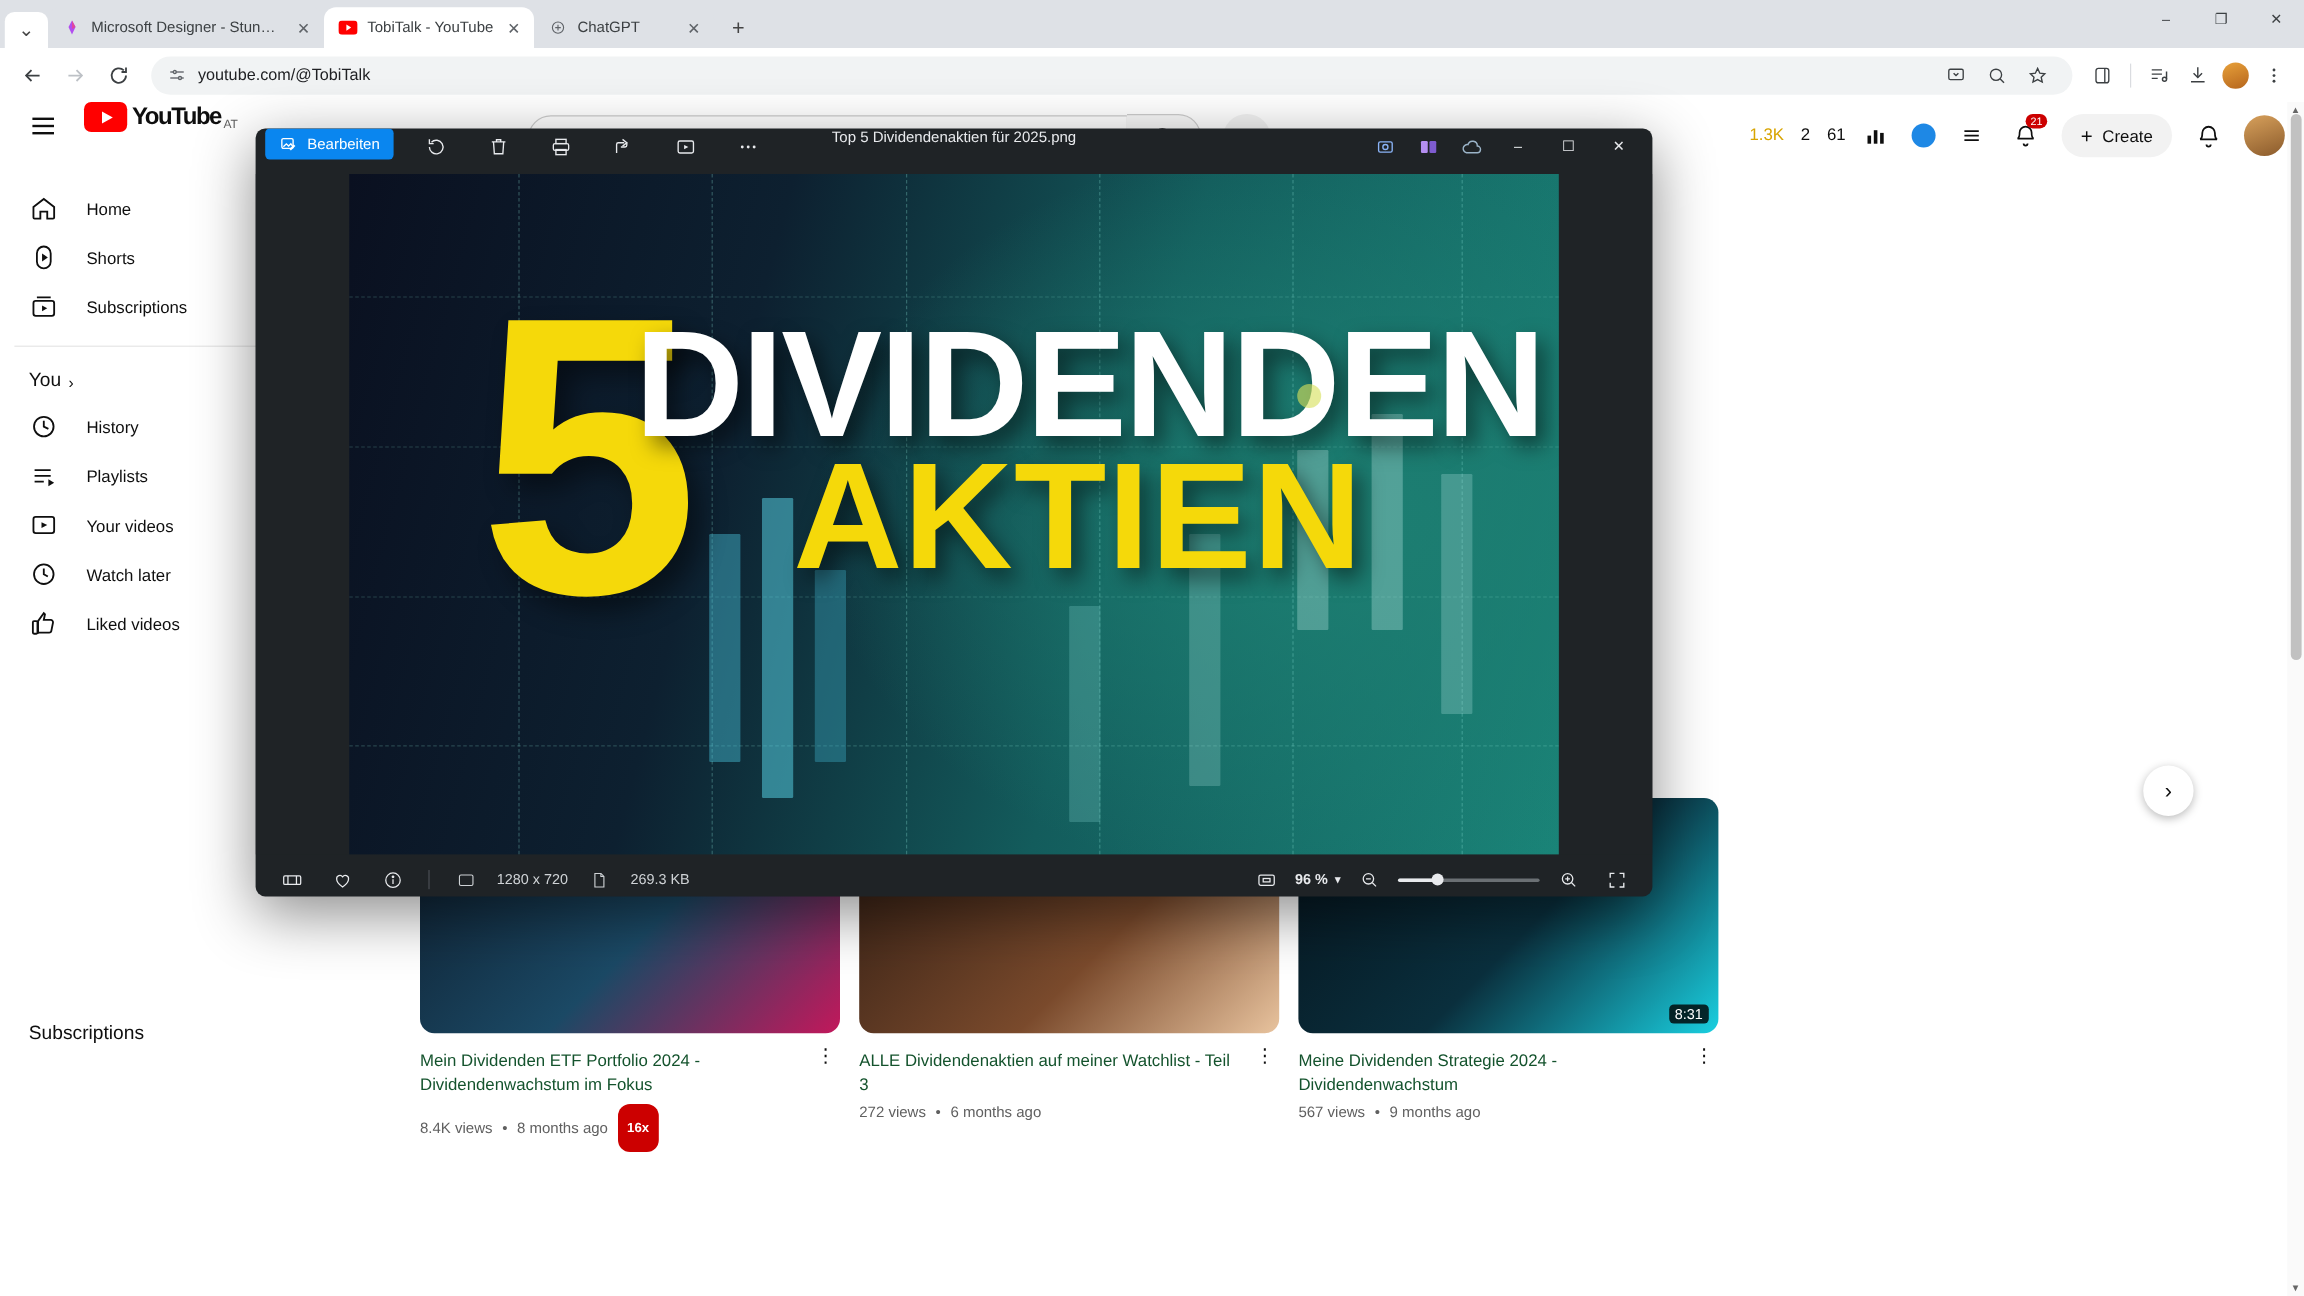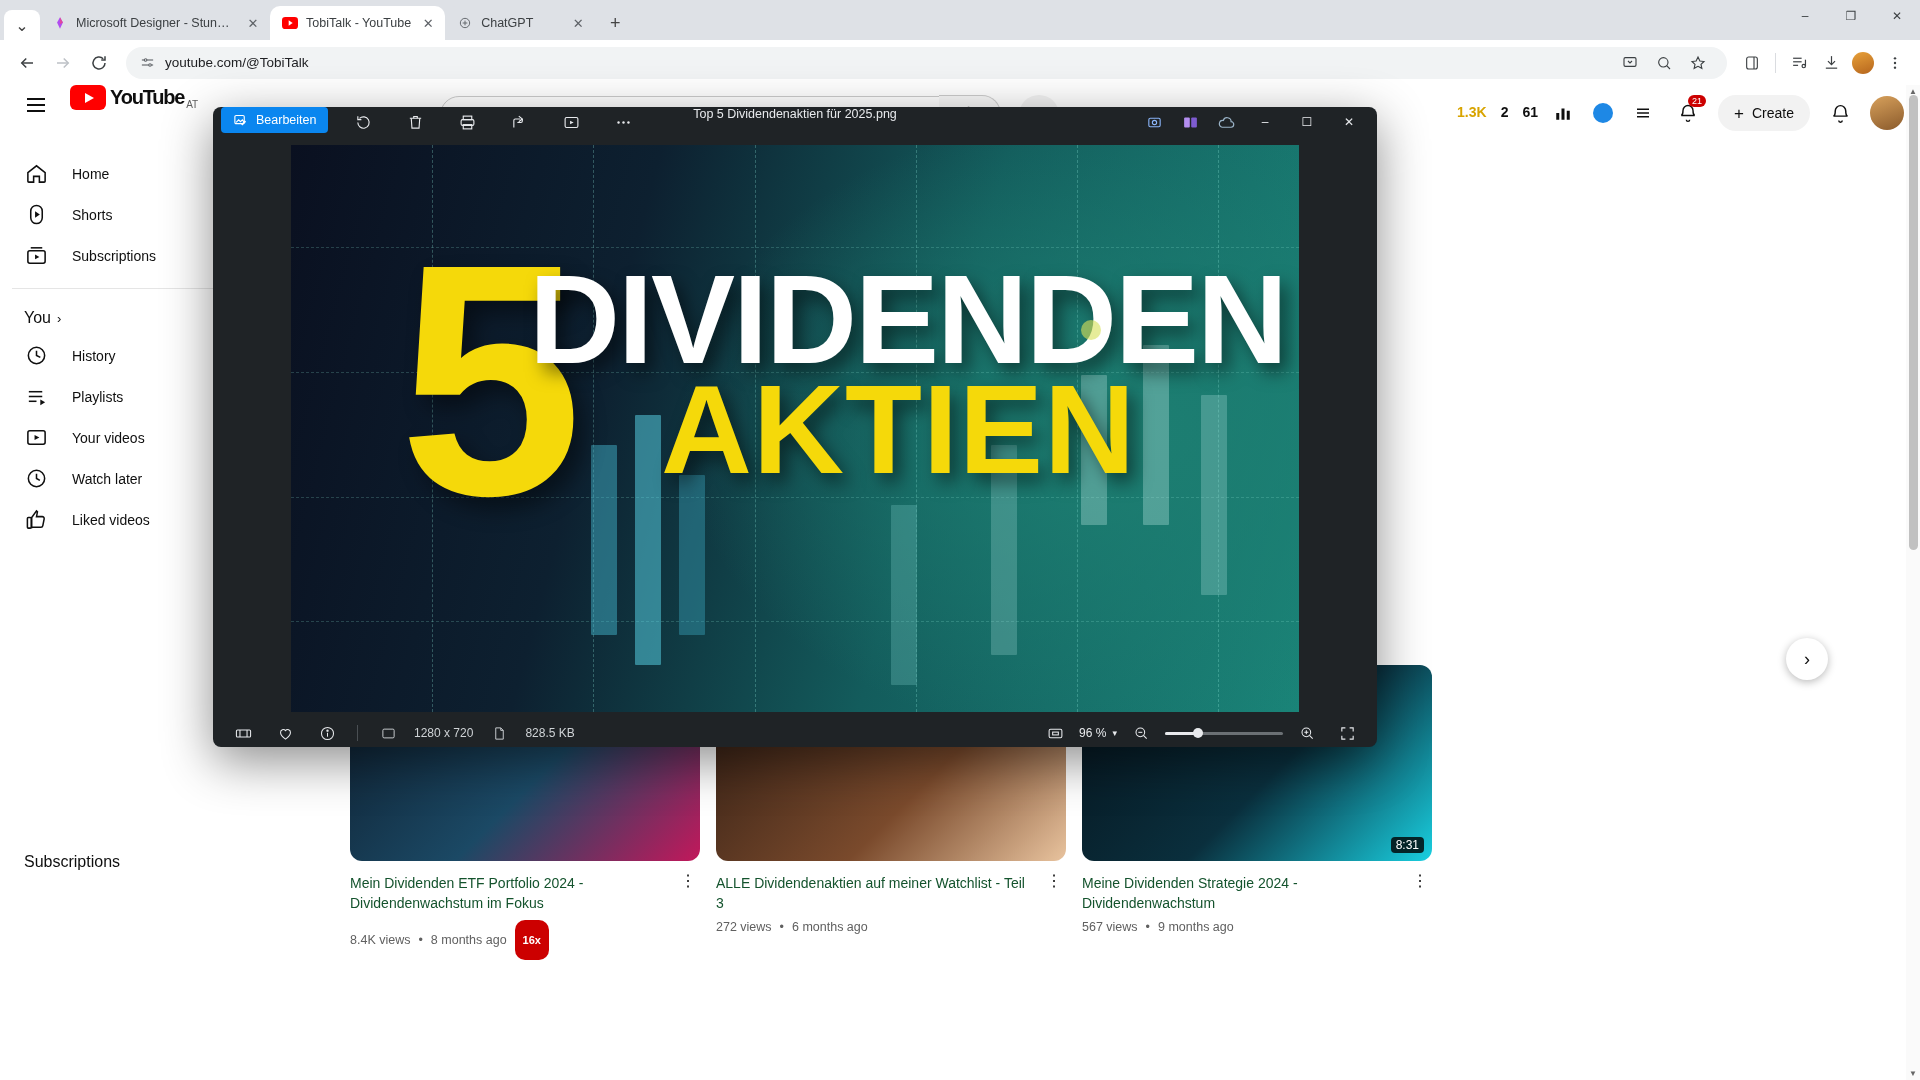--- a/index.html
+++ b/index.html
@@ -94,21 +94,21 @@
   .yt-search-btn { width: 62px; height: 40px; background: #f8f8f8;
     border: 1px solid #ccc; border-left: none; border-radius: 0 19px 19px 0;
     display: flex; align-items: center; justify-content: center; margin-left: -1px; }
   .yt-mic { width: 40px; height: 40px; border-radius: 50%; background: #f2f2f2;
     display: flex; align-items: center; justify-content: center; margin-left: 8px; }
   .yt-right { position: absolute; right: 16px; top: 8px; display: flex;
     align-items: center; gap: 10px; }
   .yt-metrics { display: flex; align-items: center; gap: 14px;
     font-size: 14px; font-weight: bold; }
   .metric { display: flex; flex-direction: column; align-items: center; line-height: 1.1; }
-  .metric-val { color: #0f0f0f; font-size: 14px; font-weight: 700; }
+  .metric-val { color: #0f0f0f; font-size: 14px; font-weight: 400; }
   .yt-create-btn { display: flex; align-items: center; gap: 8px; height: 36px;
     padding: 0 16px; border-radius: 18px; background: #f2f2f2;
     font-size: 14px; color: #0f0f0f; }
   .yt-bell { width: 40px; height: 40px; display: flex; align-items: center;
     justify-content: center; position: relative; }
   .badge-red { position: absolute; top: 2px; right: 2px; background: #cc0000;
     color: #fff; font-size: 9px; border-radius: 8px; padding: 1px 4px;
     min-width: 16px; text-align: center; }
   .yt-avatar { width: 34px; height: 34px; border-radius: 50%;
     background: linear-gradient(160deg,#d8a15c,#8a5a2b); }
@@ -197,21 +197,21 @@
     text-shadow: 7px 9px 18px rgba(0,0,0,.5); }
   .cursor-dot { position: absolute; left: 790px; top: 175px; width: 20px;
     height: 20px; border-radius: 50%; background: rgba(215,225,90,.62); }
 
   .viewer-status { height: 42px; display: flex; align-items: center;
     padding: 0 14px; gap: 10px; flex: 0 0 42px; position: relative; }
   .st-icon { width: 32px; height: 30px; display: flex; align-items: center;
     justify-content: center; color: #e8eaed; }
   .st-text { font-size: 12px; color: #cfd3d6; }
   .st-sep { width: 1px; height: 16px; background: #4a4f53; margin: 0 4px; }
-  .status-right { margin-left: auto; display: flex; align-items: center; gap: 8px; }
+  .status-right { margin-left: auto; display: flex; align-items: center; gap: 8px; font-weight: bold; }
   .zoom-pct { font-size: 12px; color: #e8eaed; display: flex; align-items: center;
     gap: 6px; }
   .zoom-slider { width: 118px; height: 3px; background: #6b7074; border-radius: 2px;
     position: relative; }
   .zoom-knob { position: absolute; left: 28px; top: -3.5px; width: 10px; height: 10px;
     border-radius: 50%; background: #e8eaed; }
   .zoom-fill { position: absolute; left: 0; top: 0; height: 3px; width: 30px;
     background: #e8eaed; border-radius: 2px; }
   svg { display: block; }
 </style>
@@ -717,21 +717,21 @@
         <rect x="3" y="5" width="18" height="14" rx="2"></rect>
       </svg>
     </div>
     <span class="st-text">1280 x 720</span>
     <div class="st-icon">
       <svg width="15" height="15" viewBox="0 0 24 24" fill="none" stroke="#cfd3d6" stroke-width="1.5">
         <path d="M6 3h8l4 4v14H6z"></path>
           <polyline points="14,3 14,7 18,7"></polyline>
       </svg>
     </div>
-    <span class="st-text">828.5 KB</span>
+    <span class="st-text">269.3 KB</span>
 
     <div class="status-right">
       <div class="st-icon">
         <svg width="17" height="17" viewBox="0 0 24 24" fill="none" stroke="#e8eaed" stroke-width="1.5">
           <rect x="3" y="6" width="18" height="12" rx="2"></rect>
             <rect x="8" y="10" width="8" height="4"></rect>
         </svg>
       </div>
       <div class="zoom-pct">
         <span>96 %</span>

